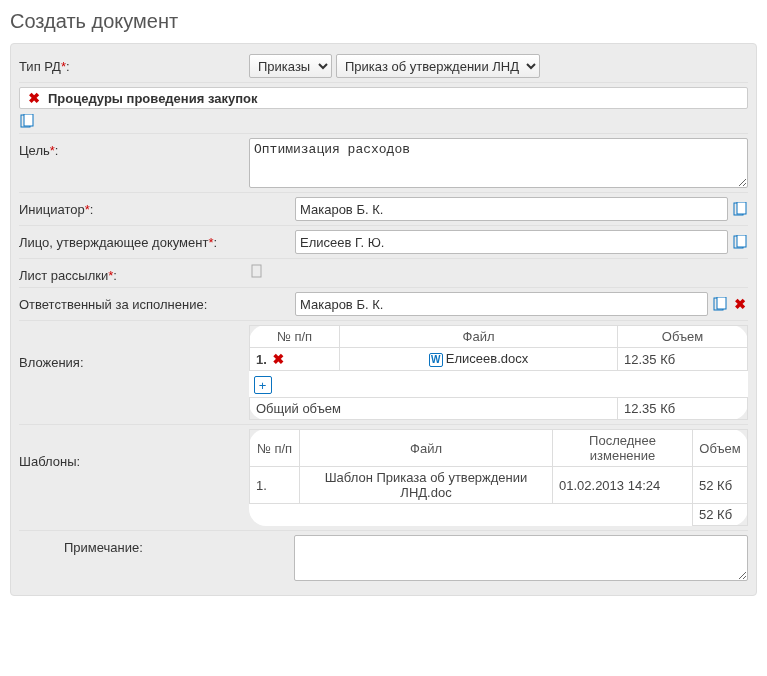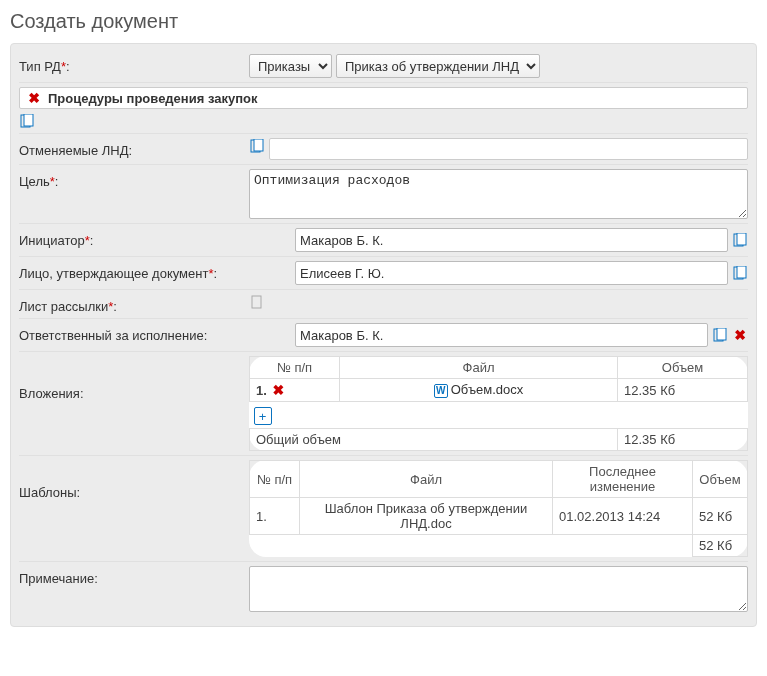--- a/index.html
+++ b/index.html
@@ -23,21 +23,21 @@
     border: 1px solid #ddd;
     border-radius: 4px;
     padding: 6px 8px 10px 8px;
   }
   .row {
     display: flex;
     align-items: flex-start;
     padding: 4px 0;
     border-bottom: 1px solid #e0e0e0;
   }
-  .row:last-of-type { border-bottom: none; }
+  .row:last-of-type { border-bottom: none; margin-left: 45px; }
   .label {
     flex: 0 0 230px;
     padding-top: 5px;
     color: #333;
   }
   .req { color: #c00; }
   .field {
     flex: 1;
     display: flex;
     align-items: flex-start;
@@ -152,32 +152,20 @@
       </div>
       <span class="icon icon-blue-doc" style="margin-top:2px;">
         <svg width="14" height="14" viewBox="0 0 14 14">
             <rect x="1" y="1" width="9" height="12" fill="none" stroke="#0a73c0" stroke-width="1"></rect>
             <rect x="4" y="0" width="9" height="12" fill="#fff" stroke="#0a73c0" stroke-width="1"></rect>
           </svg>
       </span>
     </div>
   </div>
 
-  <div class="row">
-    <div class="label">Отменяемые ЛНД:</div>
-    <div class="field" style="align-items:stretch;">
-      <span class="icon icon-blue-doc">
-        <svg width="14" height="14" viewBox="0 0 14 14">
-            <rect x="1" y="1" width="9" height="12" fill="none" stroke="#0a73c0" stroke-width="1"></rect>
-            <rect x="4" y="0" width="9" height="12" fill="#fff" stroke="#0a73c0" stroke-width="1"></rect>
-          </svg>
-      </span>
-      <div class="lnd-box"></div>
-    </div>
-  </div>
 
 
   <div class="row">
     <div class="label"><span>Цель</span><span class="req">*</span>:</div>
     <div class="field">
       <textarea style="">Оптимизация расходов</textarea>
     </div>
   </div>
 
   <div class="row">
@@ -236,21 +224,21 @@
     <div class="field" style="flex-direction:column;align-items:stretch;gap:0;">
       <table class="inner">
         <tbody>
             <tr>
           <th style="width:90px;">№ п/п</th>
           <th>Файл</th>
           <th style="width:130px;">Объем</th>
         </tr>
         <tr>
           <td><span class="bold">1.</span> <span class="icon icon-red-x">✖</span></td>
-          <td style="text-align:center;"><span class="word-icon">W</span><span style="color:#333;">Объем.docx</span></td>
+          <td style="text-align:center;"><span class="word-icon">W</span><span style="color:#333;">Елисеев.docx</span></td>
           <td>12.35 Кб</td>
         </tr>
         <tr>
           <td colspan="3" style="border:none;padding:3px 4px;">
             <span class="add-doc-btn">+</span>
           </td>
         </tr>
         <tr>
           <td colspan="2">Общий объем</td>
           <td>12.35 Кб</td>

